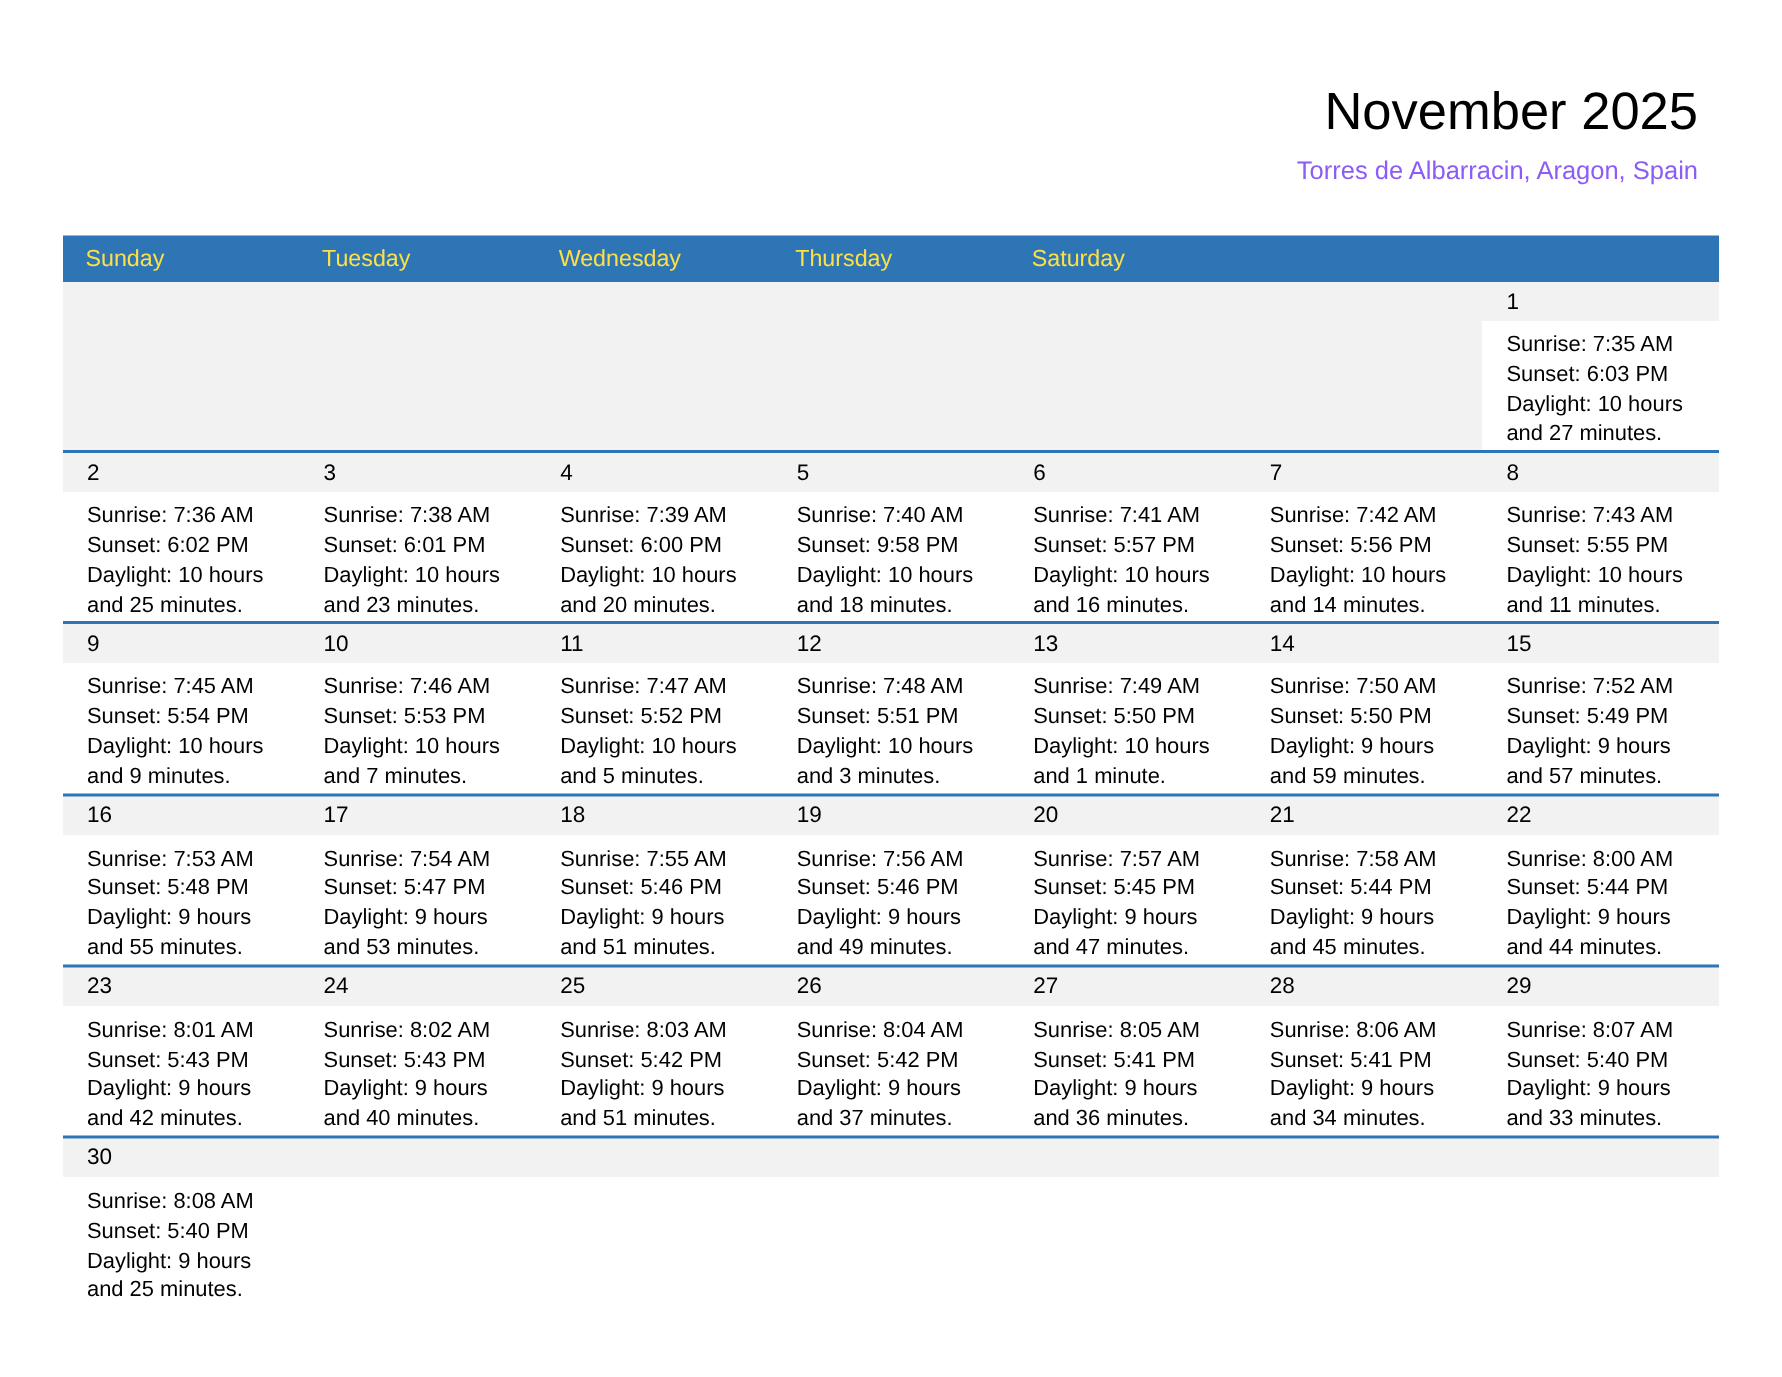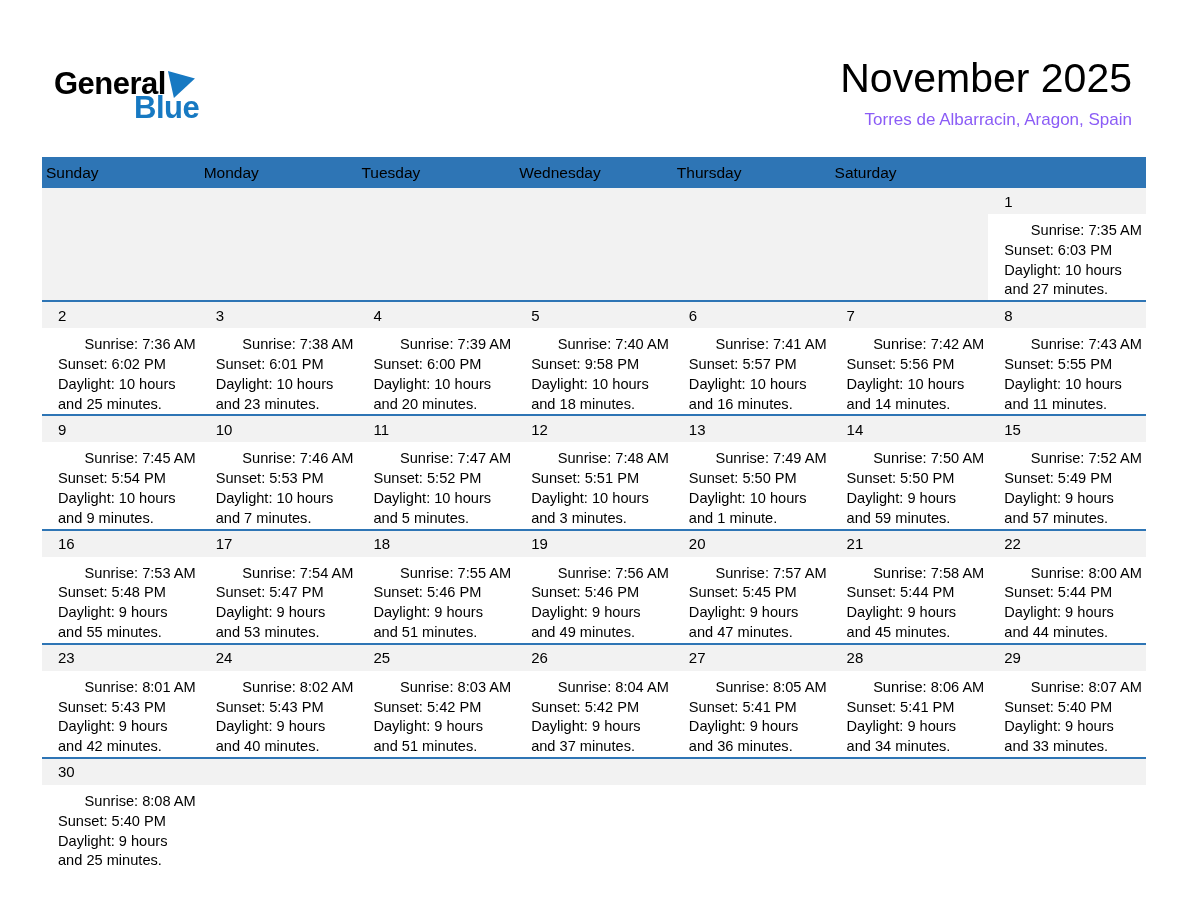--- a/index.html
+++ b/index.html
@@ -15,65 +15,57 @@
   .top { position: absolute; top: 0; left: 42px; width: 1104px; height: 157px; }
   .logo { position: absolute; left: 12px; top: 68px; width: 240px; }
   .logo-line1 { display: flex; align-items: flex-start; }
   .logo-general { font-size: 31px; font-weight: bold; color: #000; letter-spacing: -0.5px; line-height: 1.05; }
   .logo-triangle {
     width: 27px; height: 27px; background: #1779C2; margin-left: 2px; margin-top: 3px;
     clip-path: polygon(0 0, 100% 28%, 22% 100%);
   }
   .logo-blue { font-size: 31px; font-weight: bold; color: #1779C2; margin-left: 80px; margin-top: -9px; letter-spacing: -0.5px; line-height: 1.05; }
   .titles { position: absolute; right: 14px; top: 56px; text-align: right; }
-  .month-title { font-size: 41px; font-weight: normal; color: #000; line-height: 1.1; }
+  .month-title { font-size: 35px; font-weight: normal; color: #000; line-height: 1.1; }
   .location { font-size: 17px; color: #8b5cf6; margin-top: 9px; }
 
   
   .calendar { position: absolute; left: 42px; top: 157px; width: 1104px; }
   .weekday-row { display: grid; grid-template-columns: repeat(7, 1fr); height: 31px; background: #2E75B5; }
-  .weekday { color: #000000; font-size: 15.5px; padding-left: 4px; display: flex; align-items: center; }
+  .weekday { color: #fde047; font-size: 15.5px; padding-left: 15px; display: flex; align-items: center; }
 
   .week-row {
     display: grid; grid-template-columns: repeat(7, 1fr); min-height: 109px;
     background: linear-gradient(to bottom, #F2F2F2 0, #F2F2F2 26px, #ffffff 26px);
   }
   .week-row + .week-row { border-top: 2px solid #2E75B5; }
   .week-row.first-week { background: #F2F2F2; }
   .week-row.first-week .day-cell.filled {
     background: linear-gradient(to bottom, #F2F2F2 0, #F2F2F2 26px, #ffffff 26px);
   }
   .day-cell { overflow: hidden; }
   .day-num { height: 26px; display: flex; align-items: center; padding-left: 16px; font-size: 15px; color: #000; }
   .cell-line { padding-left: 16px; padding-right: 4px; font-size: 14.6px; line-height: 19.8px; color: #000; }
-  .day-num + .cell-line { margin-top: 7px; text-align: right; }
+  .day-num + .cell-line { margin-top: 7px; }
 </style>
 </head>
 <body>
 
 <div class="page">
 
   <div class="top">
-    <div class="logo">
-      <div class="logo-line1">
-        <span class="logo-general">General</span>
-        <span class="logo-triangle"></span>
-      </div>
-      <div class="logo-blue">Blue</div>
-    </div>
     <div class="titles">
       <div class="month-title">November 2025</div>
       <div class="location">Torres de Albarracin, Aragon, Spain</div>
     </div>
   </div>
 
   <div class="calendar">
     <div class="weekday-row">
       <div class="weekday">Sunday</div>
-      <div class="weekday">Monday</div>
       <div class="weekday">Tuesday</div>
       <div class="weekday">Wednesday</div>
       <div class="weekday">Thursday</div>
       <div class="weekday">Saturday</div>
     </div>
     <div id="grid">
         <div class="week-row first-week">
           <div class="day-cell empty"></div>
           <div class="day-cell empty"></div>
           <div class="day-cell empty"></div>

